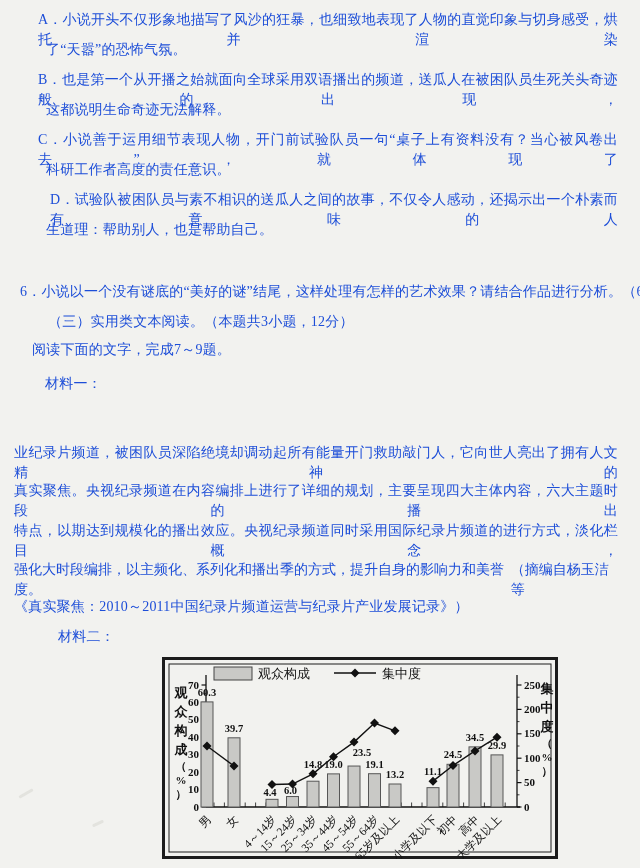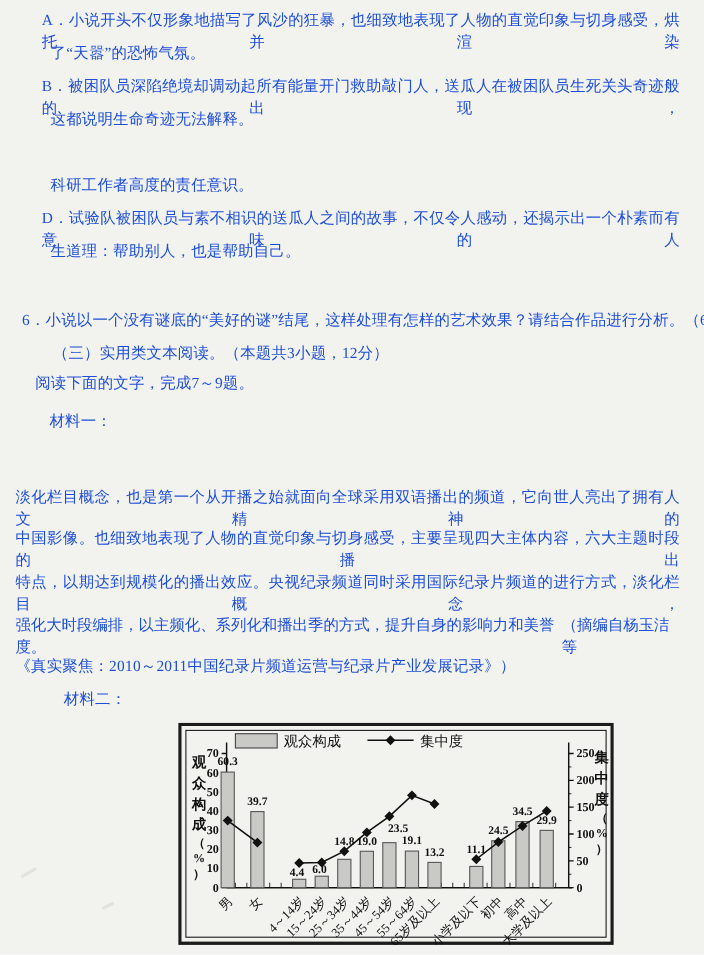--- a/index.html
+++ b/index.html
@@ -14,36 +14,37 @@
   .artifact{position:absolute;background:#dededa;opacity:.8;border-radius:2px;}
 </style>
 </head>
 <body>
 
 <div class="page">
 
   <div class="l j" style="left:38px;top:10px"><span>A．</span><span>小说开头不仅形象地描写了风沙的狂暴，也细致地表现了人物的直觉印象与切身感受，烘托并渲染</span></div>
   <div class="l" style="left:46px;top:40px">了“天嚣”的恐怖气氛。</div>
 
-  <div class="l j" style="left:38px;top:70px"><span>B．</span><span>被困队员深陷绝境却调动起所有能量开门救助敲门人，送瓜人在被困队员生死关头奇迹般的出现，</span></div>
+  <div class="l j" style="left:38px;top:70px"><span>B．</span><span>也是第一个从开播之始就面向全球采用双语播出的频道，送瓜人在被困队员生死关头奇迹般的出现，</span></div>
   <div class="l" style="left:46px;top:100px">这都说明生命奇迹无法解释。</div>
 
+  <div class="l j" style="left:38px;top:130px"><span>C．</span><span>小说善于运用细节表现人物，开门前试验队员一句“桌子上有资料没有？当心被风卷出去”，就体现了</span></div>
   <div class="l" style="left:46px;top:160px">科研工作者高度的责任意识。</div>
 
-  <div class="l j" style="left:38px;top:190px"><span>D．</span><span>试验队被困队员与素不相识的送瓜人之间的故事，不仅令人感动，还揭示出一个朴素而有意味的人</span></div>
+  <div class="l j" style="left:50px;top:190px"><span>D．</span><span>试验队被困队员与素不相识的送瓜人之间的故事，不仅令人感动，还揭示出一个朴素而有意味的人</span></div>
   <div class="l" style="left:46px;top:220px">生道理：帮助别人，也是帮助自己。</div>
 
   <div class="l" style="left:20px;top:282px"><span>6．</span><span>小说以一个没有谜底的“美好的谜”结尾，这样处理有怎样的艺术效果？请结合作品进行分析。（6分）</span></div>
 
   <div class="l" style="left:48px;top:312px"><span class="b">（三）实用类文本阅读。</span><span>（本题共3小题，12分）</span></div>
   <div class="l" style="left:32px;top:340px">阅读下面的文字，完成7～9题。</div>
 
   <div class="l b" style="left:45px;top:374px">材料一：</div>
-  <div class="l j" style="left:14px;top:443px">淡化栏目概念，也是第一个从开播之始就面向全球采用双语播出的频道，它向世人亮出了拥有人文精神的</div>
-  <div class="l j" style="left:14px;top:481px">中国影像。也细致地表现了人物的直觉印象与切身感受，主要呈现四大主体内容，六大主题时段的播出</div>
+  <div class="l j" style="left:14px;top:443px">业纪录片频道，被困队员深陷绝境却调动起所有能量开门救助敲门人，它向世人亮出了拥有人文精神的</div>
+  <div class="l j" style="left:14px;top:481px">真实聚焦。央视纪录频道在内容编排上进行了详细的规划，主要呈现四大主体内容，六大主题时段的播出</div>
   <div class="l j" style="left:14px;top:521px">特点，以期达到规模化的播出效应。央视纪录频道同时采用国际纪录片频道的进行方式，淡化栏目概念，</div>
   <div class="flexline" style="left:14px;top:560px">
       <span>强化大时段编排，以主频化、系列化和播出季的方式，提升自身的影响力和美誉度。</span>
       <span>（摘编自杨玉洁等</span>
     </div>
   <div class="l" style="left:14px;top:597px">《真实聚焦：2010～2011中国纪录片频道运营与纪录片产业发展记录》）</div>
 
   <div class="l b" style="left:58px;top:627px">材料二：</div>
 
   <div class="chart">

